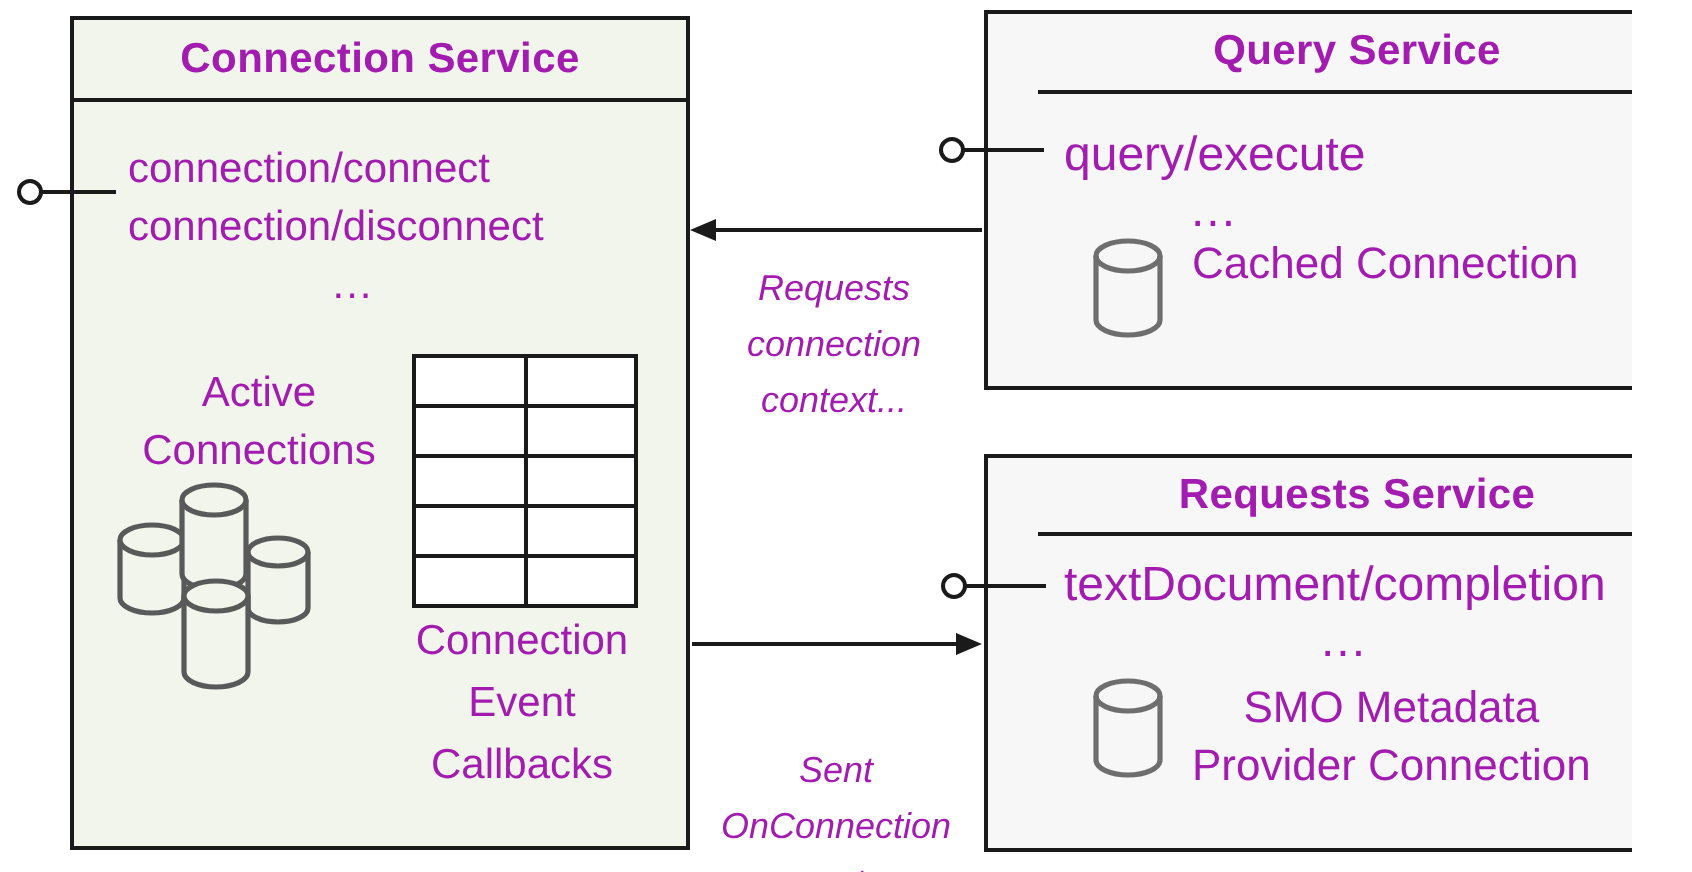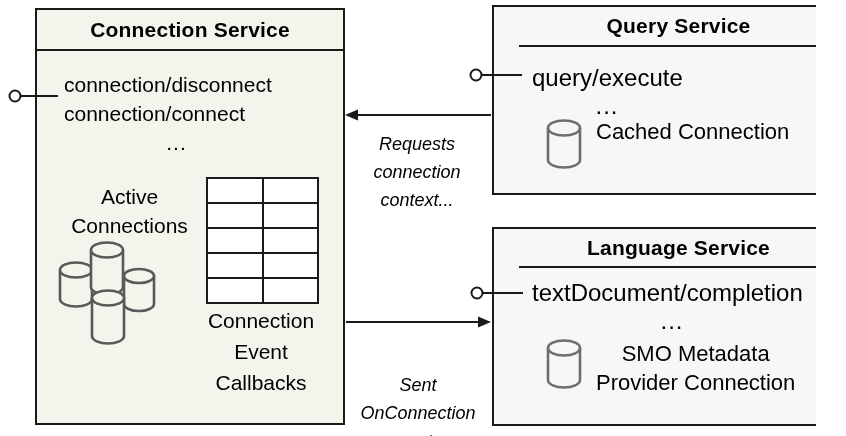--- a/index.html
+++ b/index.html
@@ -1,18 +1,18 @@
 <!DOCTYPE html>
 <html><head>
 <meta charset="utf-8">
 <style>
   html,body { margin:0; padding:0; background:#ffffff; }
   .canvas {
     position:relative; width:816px; height:436px; background:#ffffff;
-    font-family:"Liberation Sans", sans-serif; color:#000000; overflow:hidden;
+    font-family:"Liberation Sans", sans-serif; color:#a21caf; overflow:hidden;
   }
   .box { position:absolute; border:2px solid #1a1a1a; box-sizing:border-box; }
   .box-grey  { background:#f7f7f7;padding-left:25px; }
   .box-green { background:#f2f5ec; }
   .box-title {
     border-bottom:2px solid #1a1a1a; font-weight:bold; font-size:21px;
     display:flex; align-items:center; justify-content:center;
     letter-spacing:0.2px;
   }
   .abs { position:absolute; }
@@ -37,22 +37,22 @@
 </style>
 </head>
 <body>
 
 <div class="canvas">
 
   <div class="box box-green" style="left:35px; top:8px; width:310px; height:417px;">
     <div class="box-title" style="height:39px;">Connection Service</div>
 
     <div class="abs methods" style="left:27px; top:60px;">
+      <div>connection/connect</div>
       <div>connection/disconnect</div>
-      <div>connection/connect</div>
       <div class="dots" style="width:225px;">...</div>
     </div>
 
     <div class="abs center-text" style="left:10px; top:172px; width:165px; font-size:21px; line-height:29px;">
       <div>Active</div>
       <div>Connections</div>
     </div>
 
     <svg class="abs" style="left:18px; top:230px;" width="110" height="112" viewBox="0 0 110 112">
       <g fill="#f2f5ec" stroke="#595959" stroke-width="2.6">
@@ -104,21 +104,21 @@
         <g fill="none" stroke="#6e6e6e" stroke-width="2.6">
           <path d="M2,9 L2,41 A16,7.5 0 0 0 34,41 L34,9"></path>
           <ellipse cx="18" cy="9" rx="16" ry="7.5"></ellipse>
         </g>
       </svg>
       <span class="label">Cached Connection</span>
     </div>
   </div>
 
   <div class="box box-grey" style="left:492px; top:227px; width:348px; height:199px;">
-    <div class="box-title" style="height:37px;">Language Service</div>
+    <div class="box-title" style="height:37px;">Requests Service</div>
 
     <div class="abs methods-lg" style="left:38px; top:50px;">
       <div>textDocument/completion</div>
       <div class="dots" style="width:280px;">...</div>
     </div>
 
     <div class="db-row" style="left:52px; top:110px;">
       <svg width="36" height="50" viewBox="0 0 36 50">
         <g fill="none" stroke="#6e6e6e" stroke-width="2.6">
           <path d="M2,9 L2,41 A16,7.5 0 0 0 34,41 L34,9"></path>

